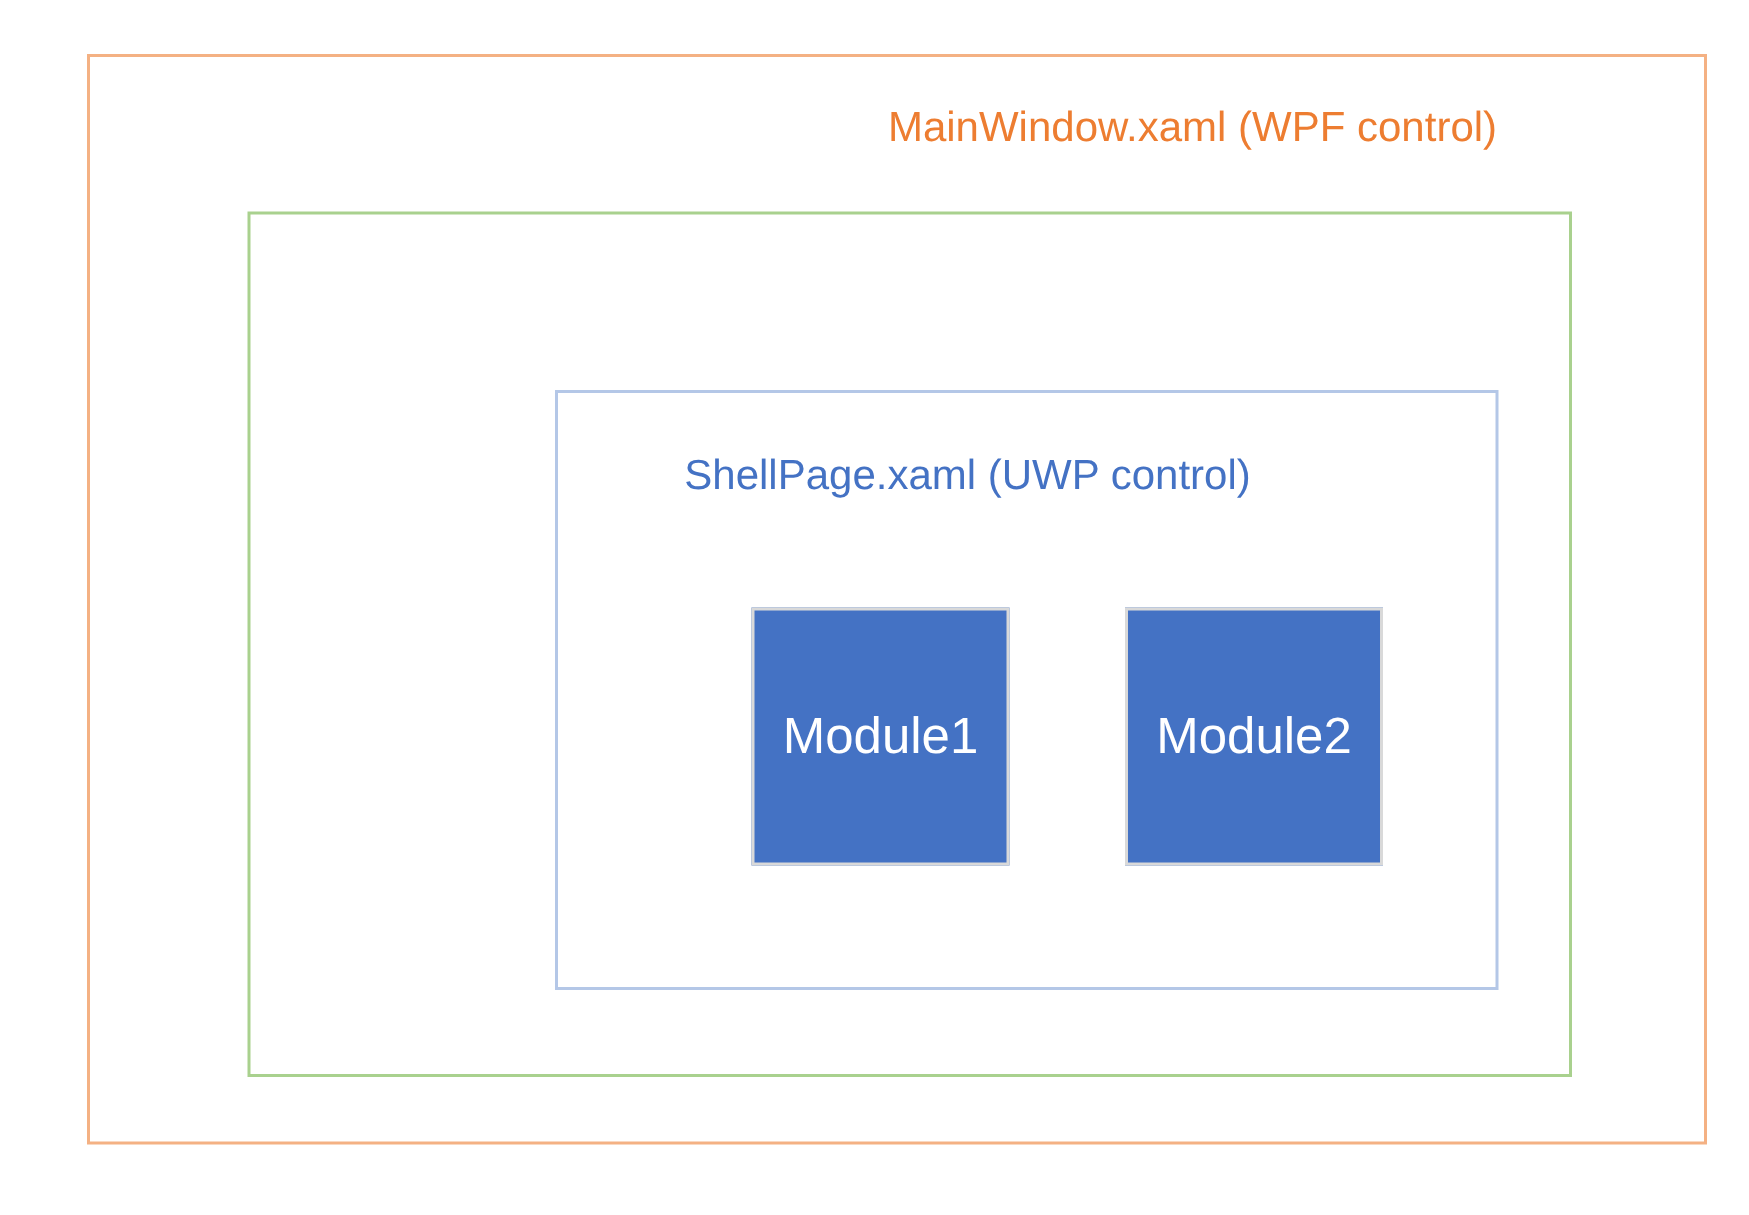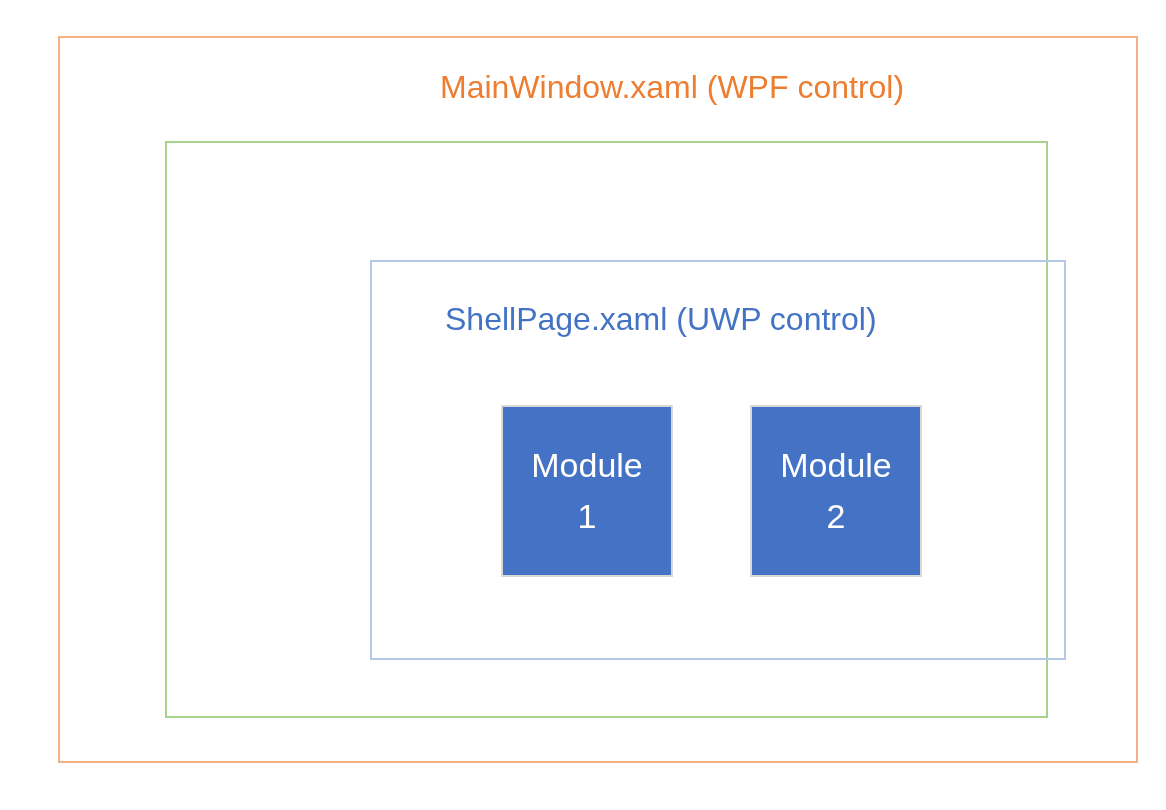--- a/index.html
+++ b/index.html
@@ -30,29 +30,30 @@
   .box.green {
     left: 105px;
     top: 103px;
     width: 883px;
     height: 577px;
     border: 2px solid var(--green-border, #A9D18E);
   }
   .box.blue {
     left: 203px;
     top: 117px;
-    width: 696px;
+    width: 629px;
     height: 400px;
     border: 2px solid var(--blue-border, #B4C7E7);
     text-decoration: underline;
   }
   .title {
     position: absolute;
-    font-size: 32px;
+    font-size: 28px;
     line-height: 1.1;
+    text-align: center;
     white-space: nowrap;
     letter-spacing: 0px;
   }
   .title.orange-title {
     left: 380px;
     top: 32px;
     width: 710px;
     color: var(--orange-text, #ED7D31);
   }
   .title.green-title {
@@ -72,21 +73,21 @@
     box-sizing: border-box;
     width: 172px;
     height: 172px;
     top: 143px;
     background: var(--module-fill, #4472C4);
     border: 2px solid var(--module-border, #D9D9D9);
     color: var(--module-text, #FFFFFF);
     font-size: 34px;
     line-height: 1.5;
     display: flex;
-    flex-direction: column;
+    flex-direction: row;
     align-items: center;
     justify-content: center;
     text-align: center;
   }
   .module.m1 { left: 129px; }
   .module.m2 { left: 378px; }
   .module span { display: block; }
 </style>
 </head>
 <body>

